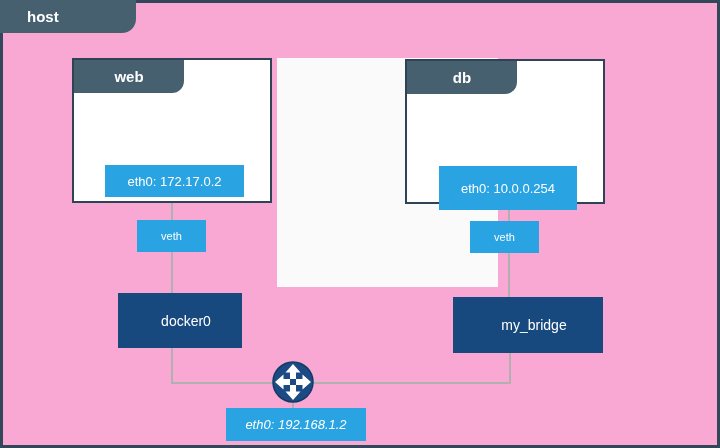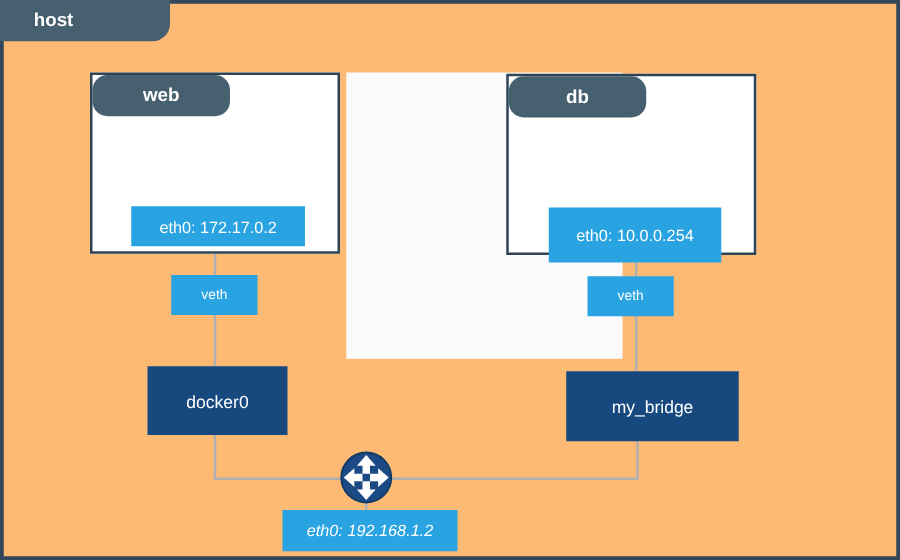--- a/index.html
+++ b/index.html
@@ -5,21 +5,21 @@
   html, body {
     margin: 0;
     padding: 0;
     background: #ffffff;
     font-family: "Liberation Sans", "DejaVu Sans", sans-serif;
   }
   .stage {
     position: relative;
     width: 720px;
     height: 448px;
-    background: #fdba74;
+    background: #f9a8d4;
     overflow: hidden;
   }
   
   .host-frame {
     position: absolute;
     left: 0; top: 0;
     width: 714px; height: 442px;
     border: 3px solid #33475A;
     background: transparent;
   }
@@ -60,21 +60,20 @@
     position: absolute;
     left: 0; top: 0;
     width: 110px; height: 33px;
     background: #46606F;
     border-bottom-right-radius: 12px;
     color: #ffffff;
     font-size: 15px;
     font-weight: 600;
     line-height: 33px;
     text-align: center;
-    border-radius: 12px;
   }
   .eth-box {
     position: absolute;
     background: #29A3E2;
     color: #ffffff;
     font-size: 13px;
     text-align: right;
     z-index: 3;
     display: flex;
     align-items: center;
@@ -103,20 +102,21 @@
   
   .bridge-box {
     position: absolute;
     background: #17497F;
     color: #ffffff;
     font-size: 14px;
     display: flex;
     align-items: center;
     justify-content: center;
     z-index: 3;
+    padding-left: 12px;
   }
   .bridge-left  { left: 118px; top: 293px; width: 112px; height: 55px; }
   .bridge-right { left: 453px; top: 297px; width: 138px; height: 56px; }
   
   .line {
     position: absolute;
     background: #B0B0B0;
     z-index: 1;
   }
   .line-v { width: 2px; }

